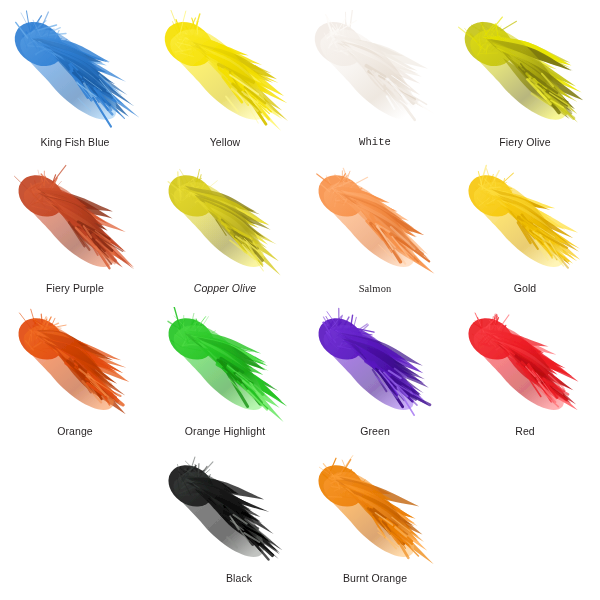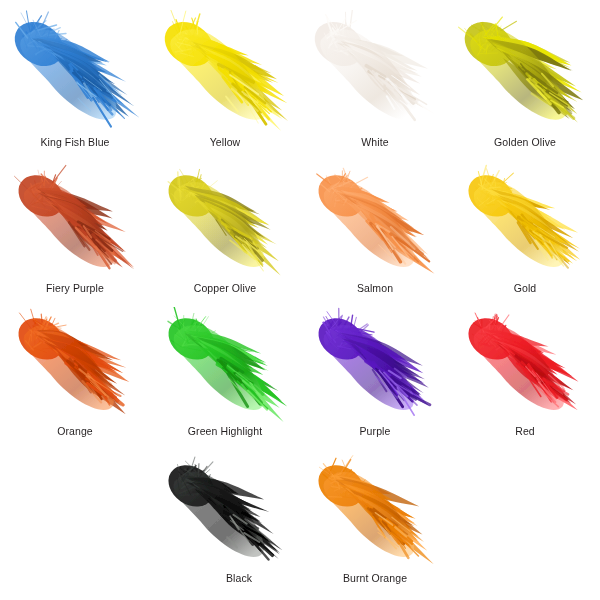--- a/index.html
+++ b/index.html
@@ -379,21 +379,21 @@
             <line x1="89.7" y1="79.8" x2="111.0" y2="92.2" stroke="#f2ece6" stroke-width="3.13" stroke-linecap="round" opacity="0.77"></line>
             <line x1="81.8" y1="86.3" x2="89.3" y2="98.8" stroke="#ffffff" stroke-width="2.00" stroke-linecap="round" opacity="0.74"></line>
             <line x1="71.5" y1="62.7" x2="92.1" y2="75.6" stroke="#ffffff" stroke-width="0.87" stroke-linecap="round" opacity="0.52"></line>
             <line x1="82.7" y1="68.8" x2="103.6" y2="92.2" stroke="#ffffff" stroke-width="2.39" stroke-linecap="round" opacity="0.53"></line>
             <line x1="96.8" y1="84.6" x2="108.2" y2="102.4" stroke="#ffffff" stroke-width="2.29" stroke-linecap="round" opacity="0.49"></line>
             <line x1="95.0" y1="90.2" x2="112.7" y2="104.8" stroke="#ffffff" stroke-width="1.11" stroke-linecap="round" opacity="0.53"></line>
             <line x1="86.7" y1="65.5" x2="105.0" y2="78.1" stroke="#ffffff" stroke-width="0.99" stroke-linecap="round" opacity="0.79"></line>
             <line x1="81.3" y1="80.5" x2="97.0" y2="101.2" stroke="#ffffff" stroke-width="0.85" stroke-linecap="round" opacity="0.60"></line>
           </g>
         </svg>
-        <div class="swatch-label" style="color: rgb(35, 31, 32);">White</div>
+        <div class="swatch-label" style="color: rgb(35, 31, 32); font-family: Liberation Mono, monospace;">White</div>
       </div>
       <div class="swatch-cell row-1">
         <svg viewBox="0 0 140 128" width="140" height="128" class="feather-art">
           <defs>
             <linearGradient id="g3" x1="0%" y1="0%" x2="85%" y2="100%">
               <stop offset="0%" stop-color="#eae700"></stop>
               <stop offset="40%" stop-color="#c6c413"></stop>
               <stop offset="72%" stop-color="#7d7a10"></stop>
               <stop offset="100%" stop-color="#f2ef3a"></stop>
             </linearGradient>
@@ -486,21 +486,21 @@
             <line x1="89.8" y1="85.5" x2="118.5" y2="108.2" stroke="#c6c413" stroke-width="3.45" stroke-linecap="round" opacity="0.59"></line>
             <line x1="86.8" y1="63.7" x2="98.2" y2="76.4" stroke="#f2ef3a" stroke-width="1.76" stroke-linecap="round" opacity="0.64"></line>
             <line x1="95.9" y1="90.4" x2="108.3" y2="97.5" stroke="#f2ef3a" stroke-width="1.62" stroke-linecap="round" opacity="0.71"></line>
             <line x1="76.7" y1="83.4" x2="94.7" y2="94.6" stroke="#f2ef3a" stroke-width="2.35" stroke-linecap="round" opacity="0.43"></line>
             <line x1="94.6" y1="82.8" x2="113.8" y2="95.4" stroke="#f2ef3a" stroke-width="1.29" stroke-linecap="round" opacity="0.71"></line>
             <line x1="74.9" y1="68.6" x2="94.1" y2="87.5" stroke="#f2ef3a" stroke-width="2.17" stroke-linecap="round" opacity="0.50"></line>
             <line x1="83.0" y1="80.8" x2="95.9" y2="94.0" stroke="#f2ef3a" stroke-width="2.32" stroke-linecap="round" opacity="0.74"></line>
             <line x1="72.1" y1="69.3" x2="90.8" y2="88.9" stroke="#f2ef3a" stroke-width="2.28" stroke-linecap="round" opacity="0.75"></line>
           </g>
         </svg>
-        <div class="swatch-label" style="color: rgb(35, 31, 32);">Golden Olive</div>
+        <div class="swatch-label" style="color: rgb(35, 31, 32);">Fiery Olive</div>
       </div>
       <div class="swatch-cell row-2">
         <svg viewBox="0 0 140 128" width="140" height="128" class="feather-art">
           <defs>
             <linearGradient id="g4" x1="0%" y1="0%" x2="85%" y2="100%">
               <stop offset="0%" stop-color="#e06338"></stop>
               <stop offset="40%" stop-color="#c24423"></stop>
               <stop offset="72%" stop-color="#8a2c14"></stop>
               <stop offset="100%" stop-color="#e8764a"></stop>
             </linearGradient>
@@ -700,21 +700,21 @@
             <line x1="89.8" y1="80.8" x2="110.1" y2="109.0" stroke="#d4c81a" stroke-width="1.47" stroke-linecap="round" opacity="0.68"></line>
             <line x1="96.8" y1="78.7" x2="109.4" y2="96.8" stroke="#f5ec55" stroke-width="1.28" stroke-linecap="round" opacity="0.45"></line>
             <line x1="88.7" y1="85.8" x2="98.0" y2="99.3" stroke="#f5ec55" stroke-width="1.52" stroke-linecap="round" opacity="0.69"></line>
             <line x1="92.8" y1="82.6" x2="104.5" y2="102.1" stroke="#f5ec55" stroke-width="2.27" stroke-linecap="round" opacity="0.62"></line>
             <line x1="90.4" y1="79.1" x2="109.0" y2="98.0" stroke="#f5ec55" stroke-width="0.88" stroke-linecap="round" opacity="0.76"></line>
             <line x1="90.8" y1="85.4" x2="110.9" y2="114.0" stroke="#f5ec55" stroke-width="1.08" stroke-linecap="round" opacity="0.46"></line>
             <line x1="75.4" y1="81.4" x2="101.9" y2="101.7" stroke="#f5ec55" stroke-width="1.79" stroke-linecap="round" opacity="0.64"></line>
             <line x1="81.6" y1="77.1" x2="106.0" y2="93.0" stroke="#f5ec55" stroke-width="1.95" stroke-linecap="round" opacity="0.64"></line>
           </g>
         </svg>
-        <div class="swatch-label" style="color: rgb(35, 31, 32);">Copper Olive</div>
+        <div class="swatch-label" style="color: rgb(35, 31, 32); font-style: italic;">Copper Olive</div>
       </div>
       <div class="swatch-cell row-2">
         <svg viewBox="0 0 140 128" width="140" height="128" class="feather-art">
           <defs>
             <linearGradient id="g6" x1="0%" y1="0%" x2="85%" y2="100%">
               <stop offset="0%" stop-color="#ffb37a"></stop>
               <stop offset="40%" stop-color="#f79149"></stop>
               <stop offset="72%" stop-color="#e0722c"></stop>
               <stop offset="100%" stop-color="#ffc89c"></stop>
             </linearGradient>
@@ -807,21 +807,21 @@
             <line x1="89.9" y1="78.5" x2="108.2" y2="88.3" stroke="#e0722c" stroke-width="1.79" stroke-linecap="round" opacity="0.50"></line>
             <line x1="73.8" y1="86.2" x2="91.5" y2="103.2" stroke="#ffc89c" stroke-width="1.04" stroke-linecap="round" opacity="0.75"></line>
             <line x1="85.1" y1="83.5" x2="102.1" y2="106.3" stroke="#ffc89c" stroke-width="2.27" stroke-linecap="round" opacity="0.48"></line>
             <line x1="86.8" y1="67.2" x2="112.3" y2="90.6" stroke="#ffc89c" stroke-width="2.24" stroke-linecap="round" opacity="0.51"></line>
             <line x1="88.2" y1="77.3" x2="105.9" y2="99.4" stroke="#ffc89c" stroke-width="1.48" stroke-linecap="round" opacity="0.58"></line>
             <line x1="70.7" y1="63.8" x2="85.4" y2="72.3" stroke="#ffc89c" stroke-width="2.13" stroke-linecap="round" opacity="0.43"></line>
             <line x1="71.6" y1="66.7" x2="91.4" y2="88.9" stroke="#ffc89c" stroke-width="1.52" stroke-linecap="round" opacity="0.59"></line>
             <line x1="72.3" y1="65.9" x2="89.0" y2="91.1" stroke="#ffc89c" stroke-width="1.78" stroke-linecap="round" opacity="0.78"></line>
           </g>
         </svg>
-        <div class="swatch-label" style="color: rgb(35, 31, 32);">Salmon</div>
+        <div class="swatch-label" style="color: rgb(35, 31, 32); font-family: Liberation Serif, serif;">Salmon</div>
       </div>
       <div class="swatch-cell row-2">
         <svg viewBox="0 0 140 128" width="140" height="128" class="feather-art">
           <defs>
             <linearGradient id="g7" x1="0%" y1="0%" x2="85%" y2="100%">
               <stop offset="0%" stop-color="#ffe24a"></stop>
               <stop offset="40%" stop-color="#f6c70a"></stop>
               <stop offset="72%" stop-color="#d8a300"></stop>
               <stop offset="100%" stop-color="#ffec7a"></stop>
             </linearGradient>
@@ -1128,21 +1128,21 @@
             <line x1="90.0" y1="79.4" x2="108.9" y2="104.0" stroke="#25c423" stroke-width="2.72" stroke-linecap="round" opacity="0.87"></line>
             <line x1="88.8" y1="78.6" x2="113.3" y2="99.1" stroke="#7bf06e" stroke-width="1.92" stroke-linecap="round" opacity="0.47"></line>
             <line x1="74.3" y1="76.6" x2="88.4" y2="91.6" stroke="#7bf06e" stroke-width="1.32" stroke-linecap="round" opacity="0.65"></line>
             <line x1="96.9" y1="81.0" x2="112.4" y2="101.8" stroke="#7bf06e" stroke-width="2.13" stroke-linecap="round" opacity="0.60"></line>
             <line x1="81.8" y1="71.8" x2="107.8" y2="93.2" stroke="#7bf06e" stroke-width="1.67" stroke-linecap="round" opacity="0.46"></line>
             <line x1="94.5" y1="89.0" x2="114.8" y2="109.6" stroke="#7bf06e" stroke-width="2.09" stroke-linecap="round" opacity="0.76"></line>
             <line x1="88.3" y1="82.6" x2="100.3" y2="97.4" stroke="#7bf06e" stroke-width="2.32" stroke-linecap="round" opacity="0.43"></line>
             <line x1="72.5" y1="62.5" x2="99.3" y2="82.5" stroke="#7bf06e" stroke-width="1.29" stroke-linecap="round" opacity="0.42"></line>
           </g>
         </svg>
-        <div class="swatch-label" style="color: rgb(35, 31, 32);">Green Highlight</div>
+        <div class="swatch-label" style="color: rgb(35, 31, 32);">Orange Highlight</div>
       </div>
       <div class="swatch-cell row-3">
         <svg viewBox="0 0 140 128" width="140" height="128" class="feather-art">
           <defs>
             <linearGradient id="g10" x1="0%" y1="0%" x2="85%" y2="100%">
               <stop offset="0%" stop-color="#7d3ce0"></stop>
               <stop offset="40%" stop-color="#5a18c0"></stop>
               <stop offset="72%" stop-color="#3a0a88"></stop>
               <stop offset="100%" stop-color="#9c6af0"></stop>
             </linearGradient>
@@ -1235,21 +1235,21 @@
             <line x1="90.0" y1="85.1" x2="128.6" y2="104.2" stroke="#3a0a88" stroke-width="3.04" stroke-linecap="round" opacity="0.69"></line>
             <line x1="93.8" y1="86.1" x2="111.8" y2="115.5" stroke="#9c6af0" stroke-width="1.68" stroke-linecap="round" opacity="0.77"></line>
             <line x1="70.7" y1="74.3" x2="93.9" y2="97.1" stroke="#9c6af0" stroke-width="2.07" stroke-linecap="round" opacity="0.43"></line>
             <line x1="90.9" y1="65.6" x2="103.5" y2="75.1" stroke="#9c6af0" stroke-width="2.09" stroke-linecap="round" opacity="0.49"></line>
             <line x1="79.7" y1="70.0" x2="104.5" y2="95.3" stroke="#9c6af0" stroke-width="2.27" stroke-linecap="round" opacity="0.68"></line>
             <line x1="74.5" y1="67.4" x2="95.3" y2="92.8" stroke="#9c6af0" stroke-width="1.55" stroke-linecap="round" opacity="0.73"></line>
             <line x1="84.6" y1="67.9" x2="97.6" y2="76.1" stroke="#9c6af0" stroke-width="2.05" stroke-linecap="round" opacity="0.78"></line>
             <line x1="91.3" y1="81.4" x2="121.1" y2="98.6" stroke="#9c6af0" stroke-width="1.12" stroke-linecap="round" opacity="0.56"></line>
           </g>
         </svg>
-        <div class="swatch-label" style="color: rgb(35, 31, 32);">Purple</div>
+        <div class="swatch-label" style="color: rgb(35, 31, 32);">Green</div>
       </div>
       <div class="swatch-cell row-3">
         <svg viewBox="0 0 140 128" width="140" height="128" class="feather-art">
           <defs>
             <linearGradient id="g11" x1="0%" y1="0%" x2="85%" y2="100%">
               <stop offset="0%" stop-color="#ff4a50"></stop>
               <stop offset="40%" stop-color="#ec1c24"></stop>
               <stop offset="72%" stop-color="#b80a10"></stop>
               <stop offset="100%" stop-color="#ff7075"></stop>
             </linearGradient>

